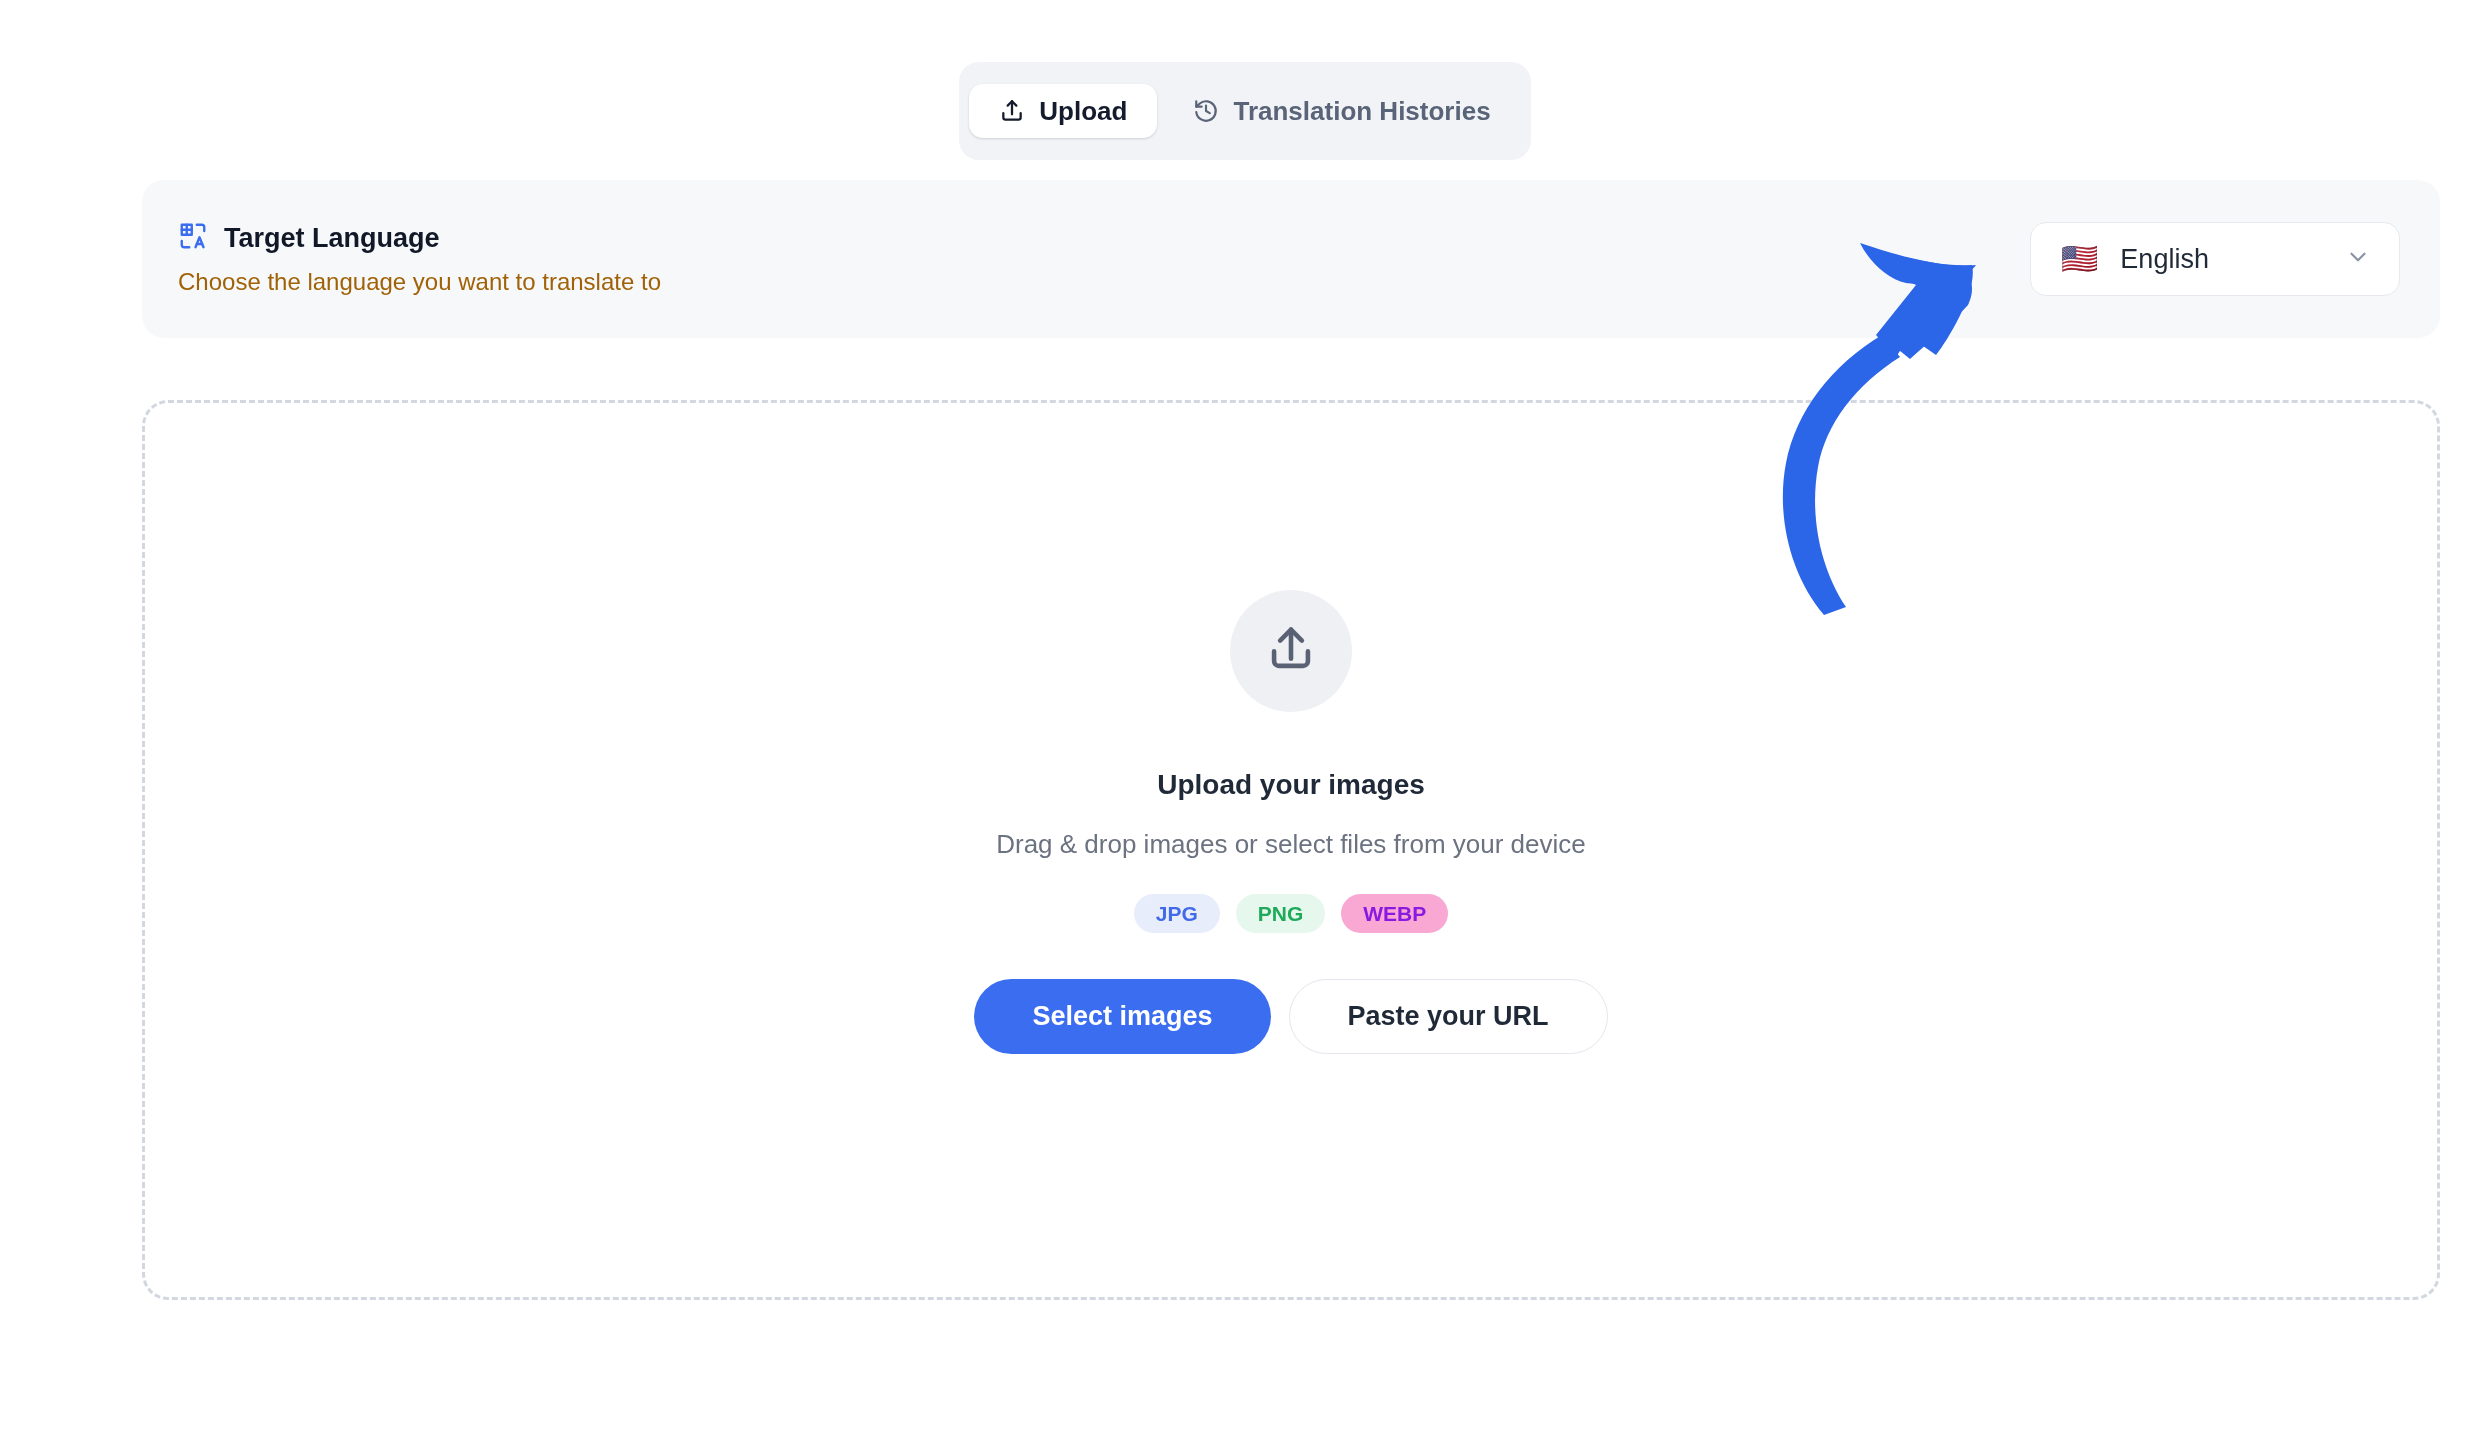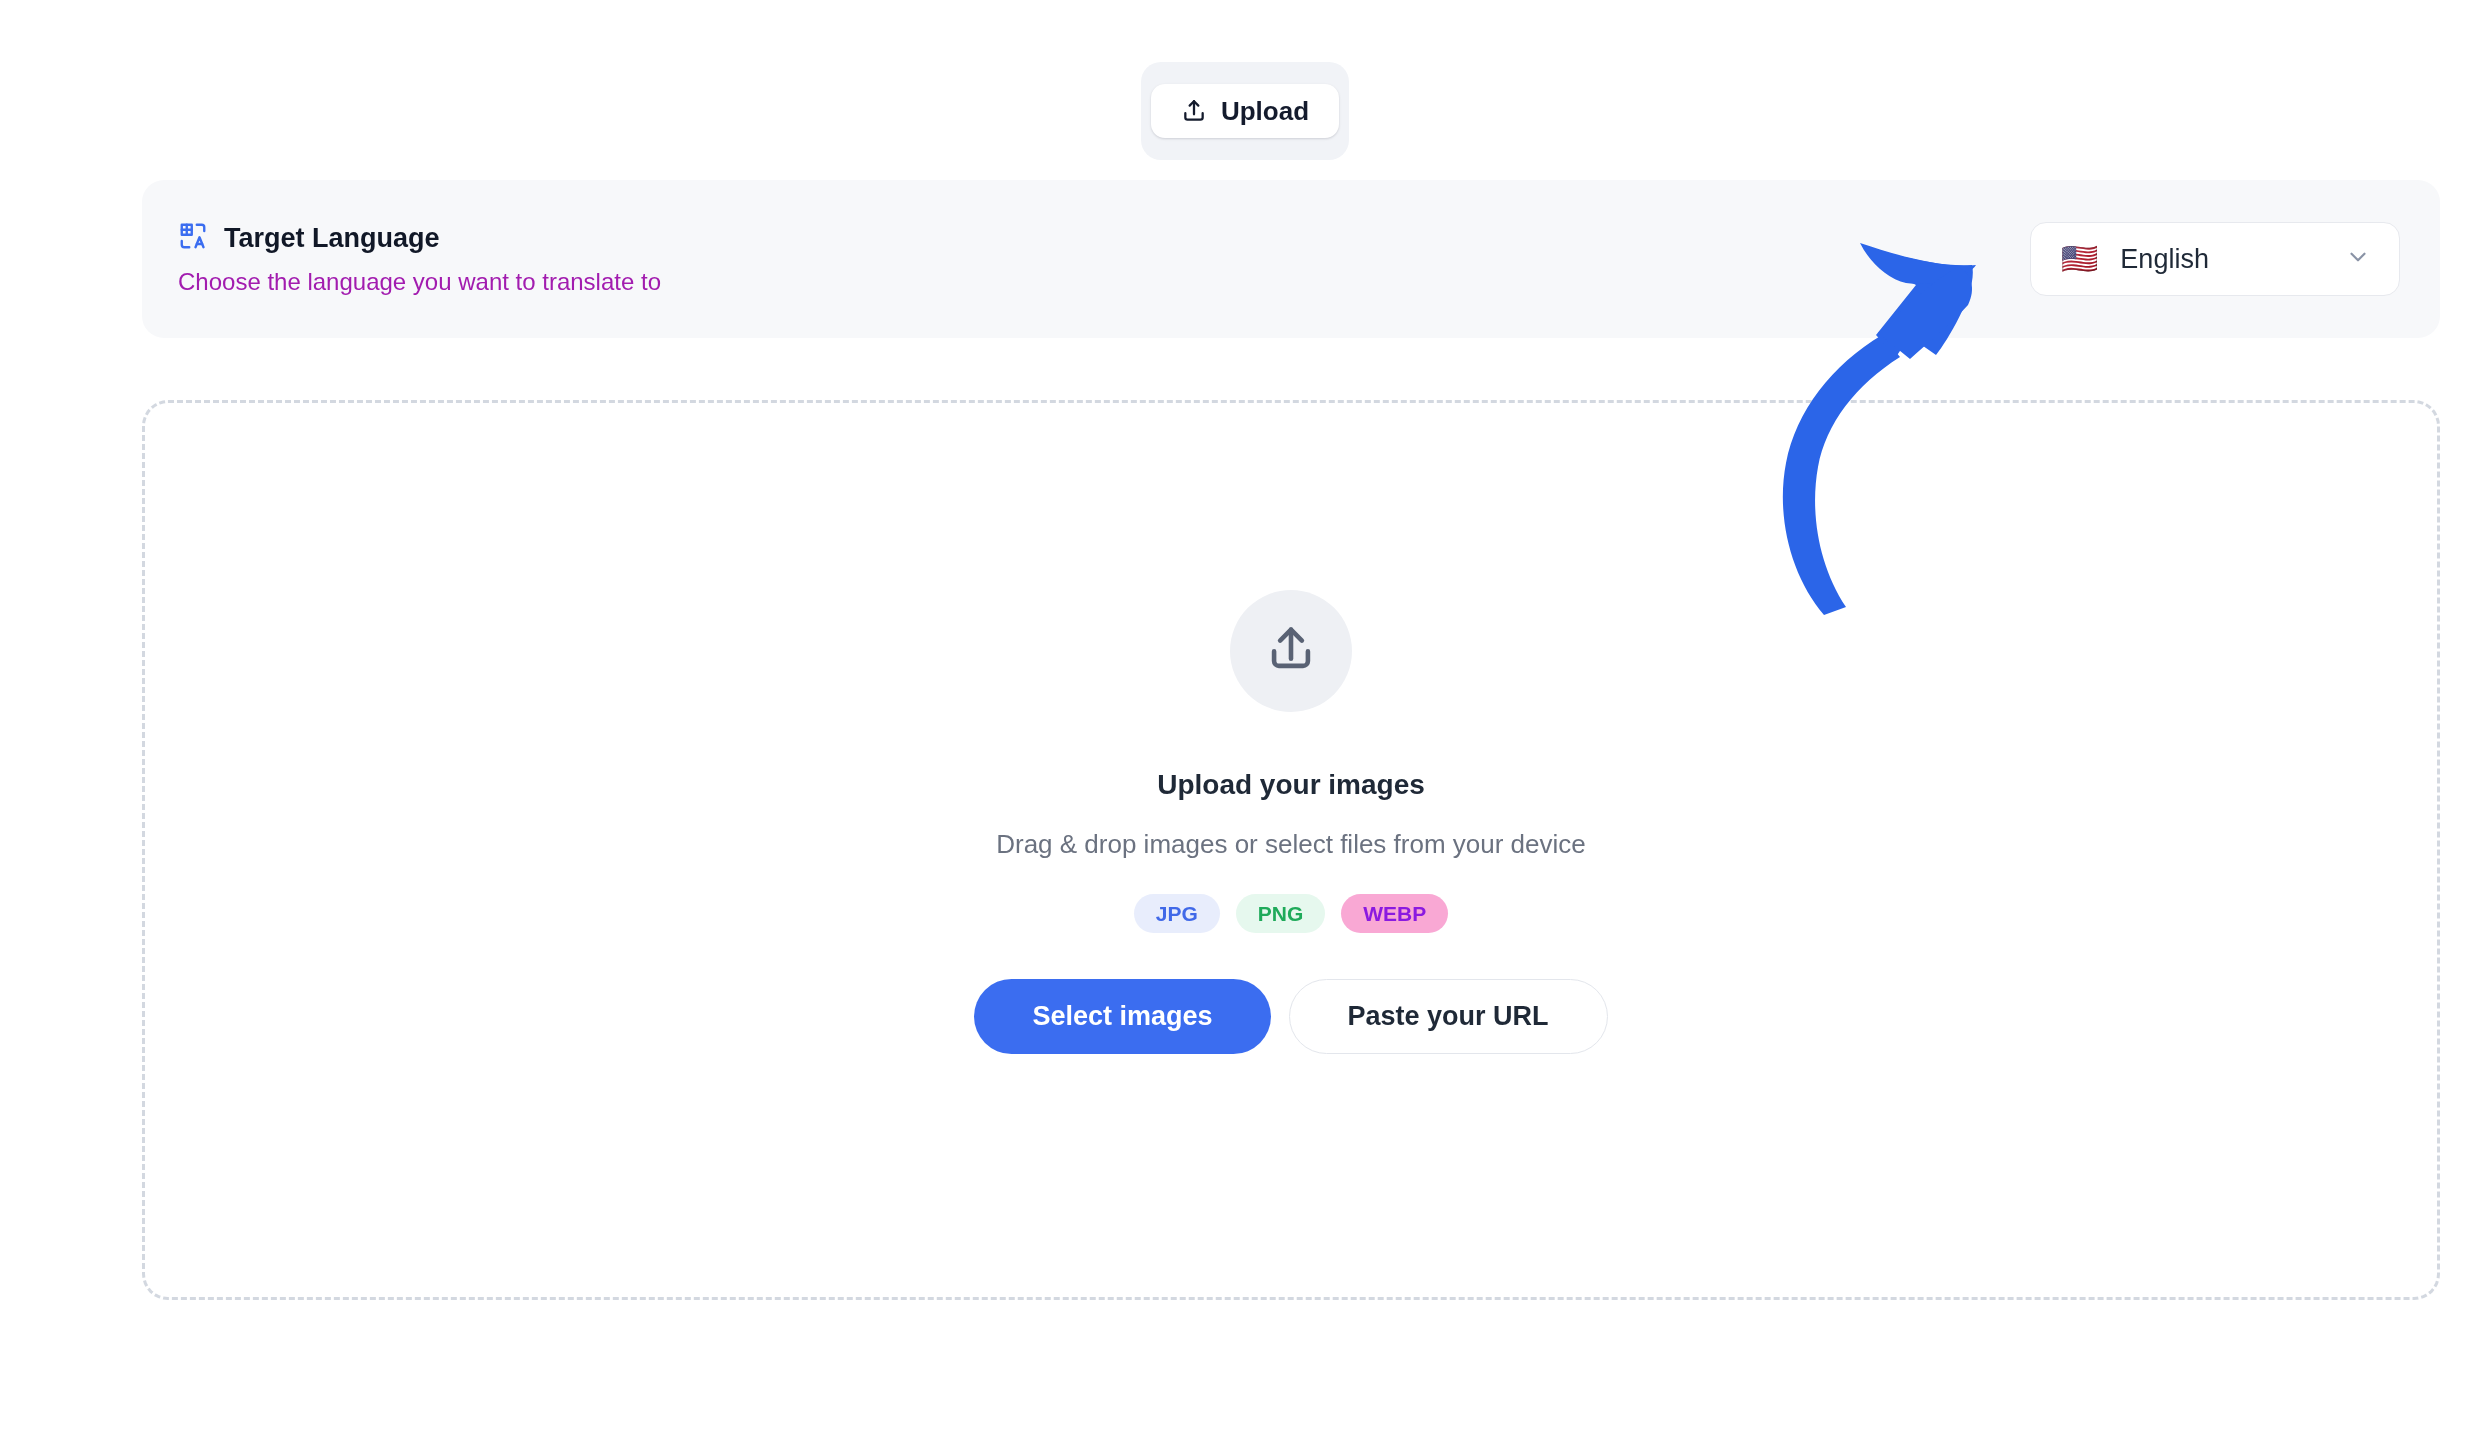--- a/index.html
+++ b/index.html
@@ -77,21 +77,21 @@
   .lang-left { display: flex; flex-direction: column; gap: 11px; }
   .lang-title-row { display: flex; align-items: center; gap: 16px; }
   .lang-title {
     font-size: 27px;
     font-weight: 700;
     color: #111827;
     line-height: 1.2;
   }
   .lang-sub {
     font-size: 24px;
-    color: #a21caf;
+    color: #a16207;
     line-height: 1.3;
   }
 
   .lang-select {
     display: flex;
     align-items: center;
     gap: 0;
     background: #ffffff;
     border: 1.5px solid #e7e9ee;
     border-radius: 16px;
@@ -210,20 +210,30 @@
         <span>
           <svg width="26" height="26" viewBox="0 0 24 24" fill="none" stroke="currentColor" stroke-width="2.1" stroke-linecap="round" stroke-linejoin="round">
             <path d="M12 15V3"></path>
             <path d="M8 7l4-4 4 4"></path>
             <path d="M4 14v4a2 2 0 0 0 2 2h12a2 2 0 0 0 2-2v-4"></path>
           </svg>
         </span>
         <span>Upload</span>
       </button>
 
+      <button class="tab">
+        <span>
+          <svg width="26" height="26" viewBox="0 0 24 24" fill="none" stroke="currentColor" stroke-width="2" stroke-linecap="round" stroke-linejoin="round">
+            <path d="M3 3v5h5"></path>
+            <path d="M3.05 13A9 9 0 1 0 6 5.3L3 8"></path>
+            <path d="M12 7v5l3.5 2"></path>
+          </svg>
+        </span>
+        <span>Translation Histories</span>
+      </button>
 
     </div>
   </div>
 
   <div class="lang-card">
 
     <div class="lang-left">
       <div class="lang-title-row">
         <span>
           <svg width="30" height="30" viewBox="0 0 24 24" fill="none" stroke="#3b6df0" stroke-width="1.9" stroke-linecap="round" stroke-linejoin="round">

